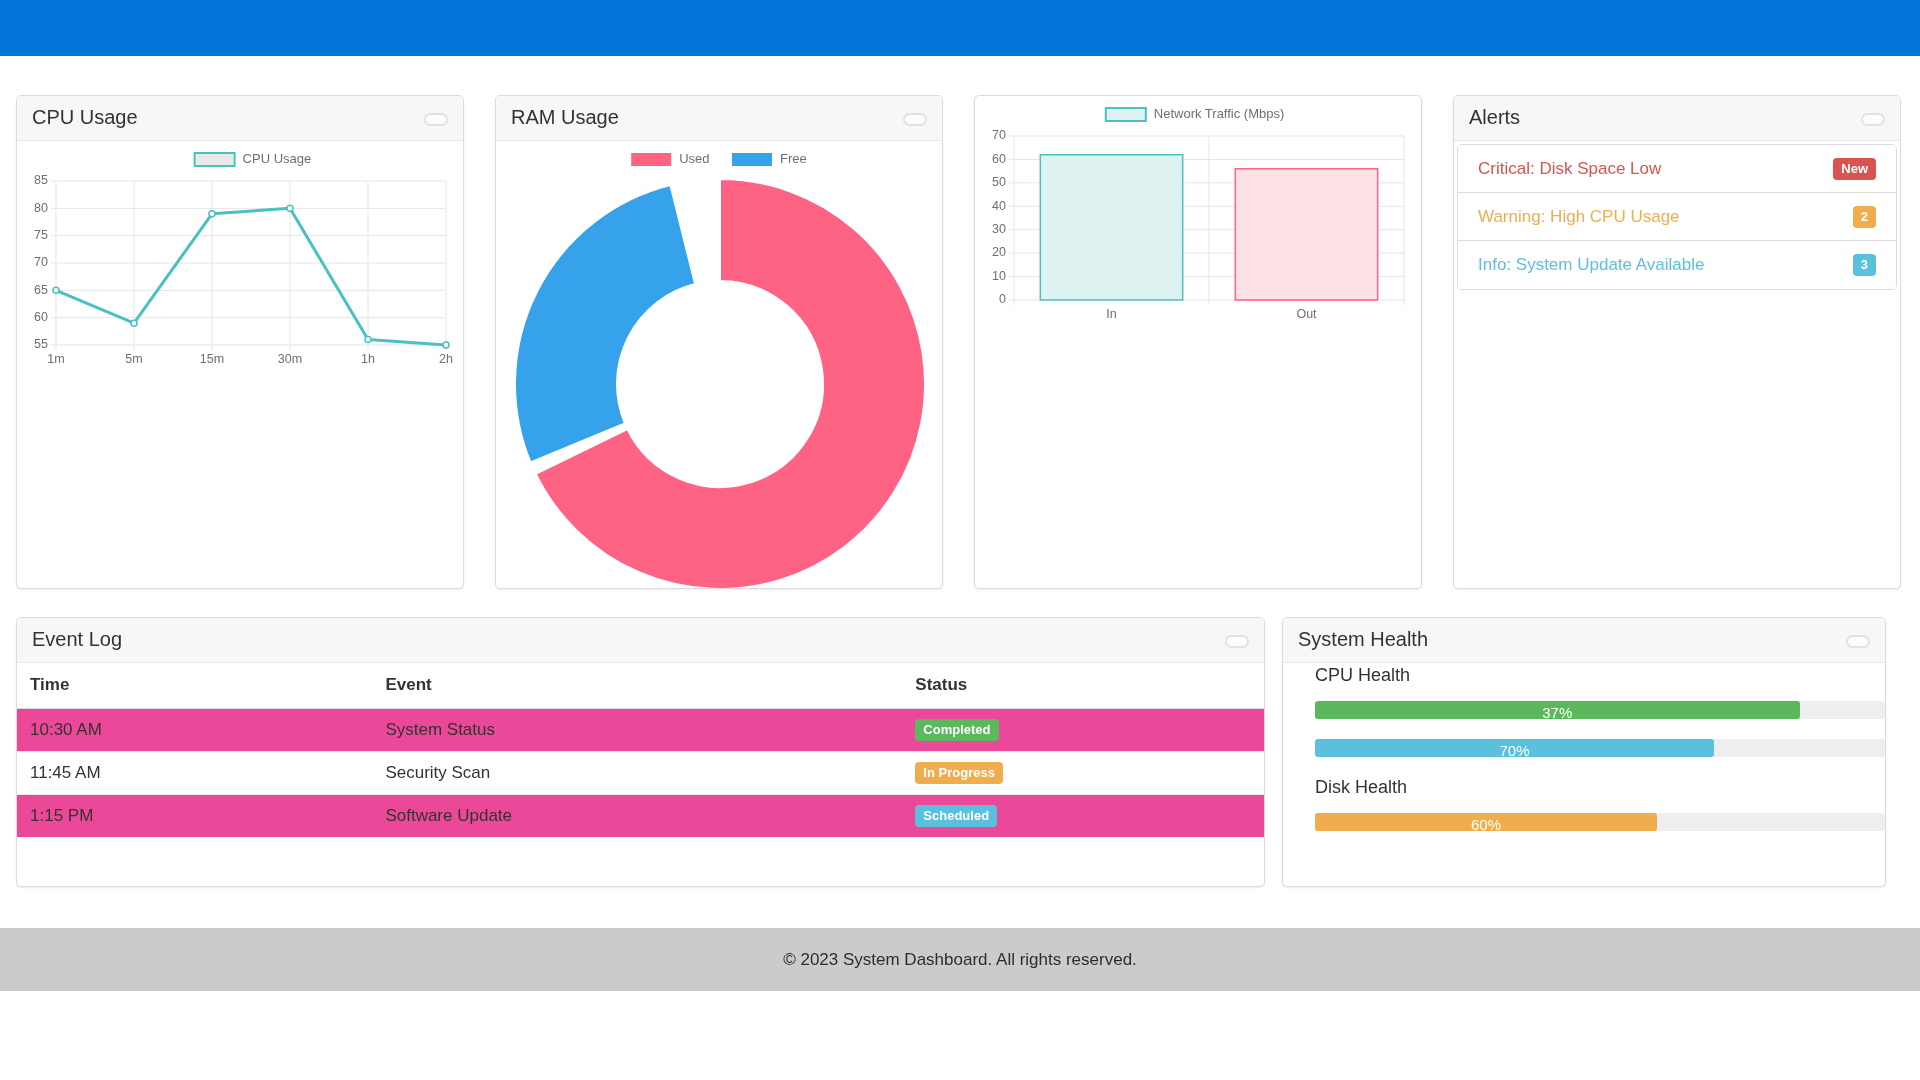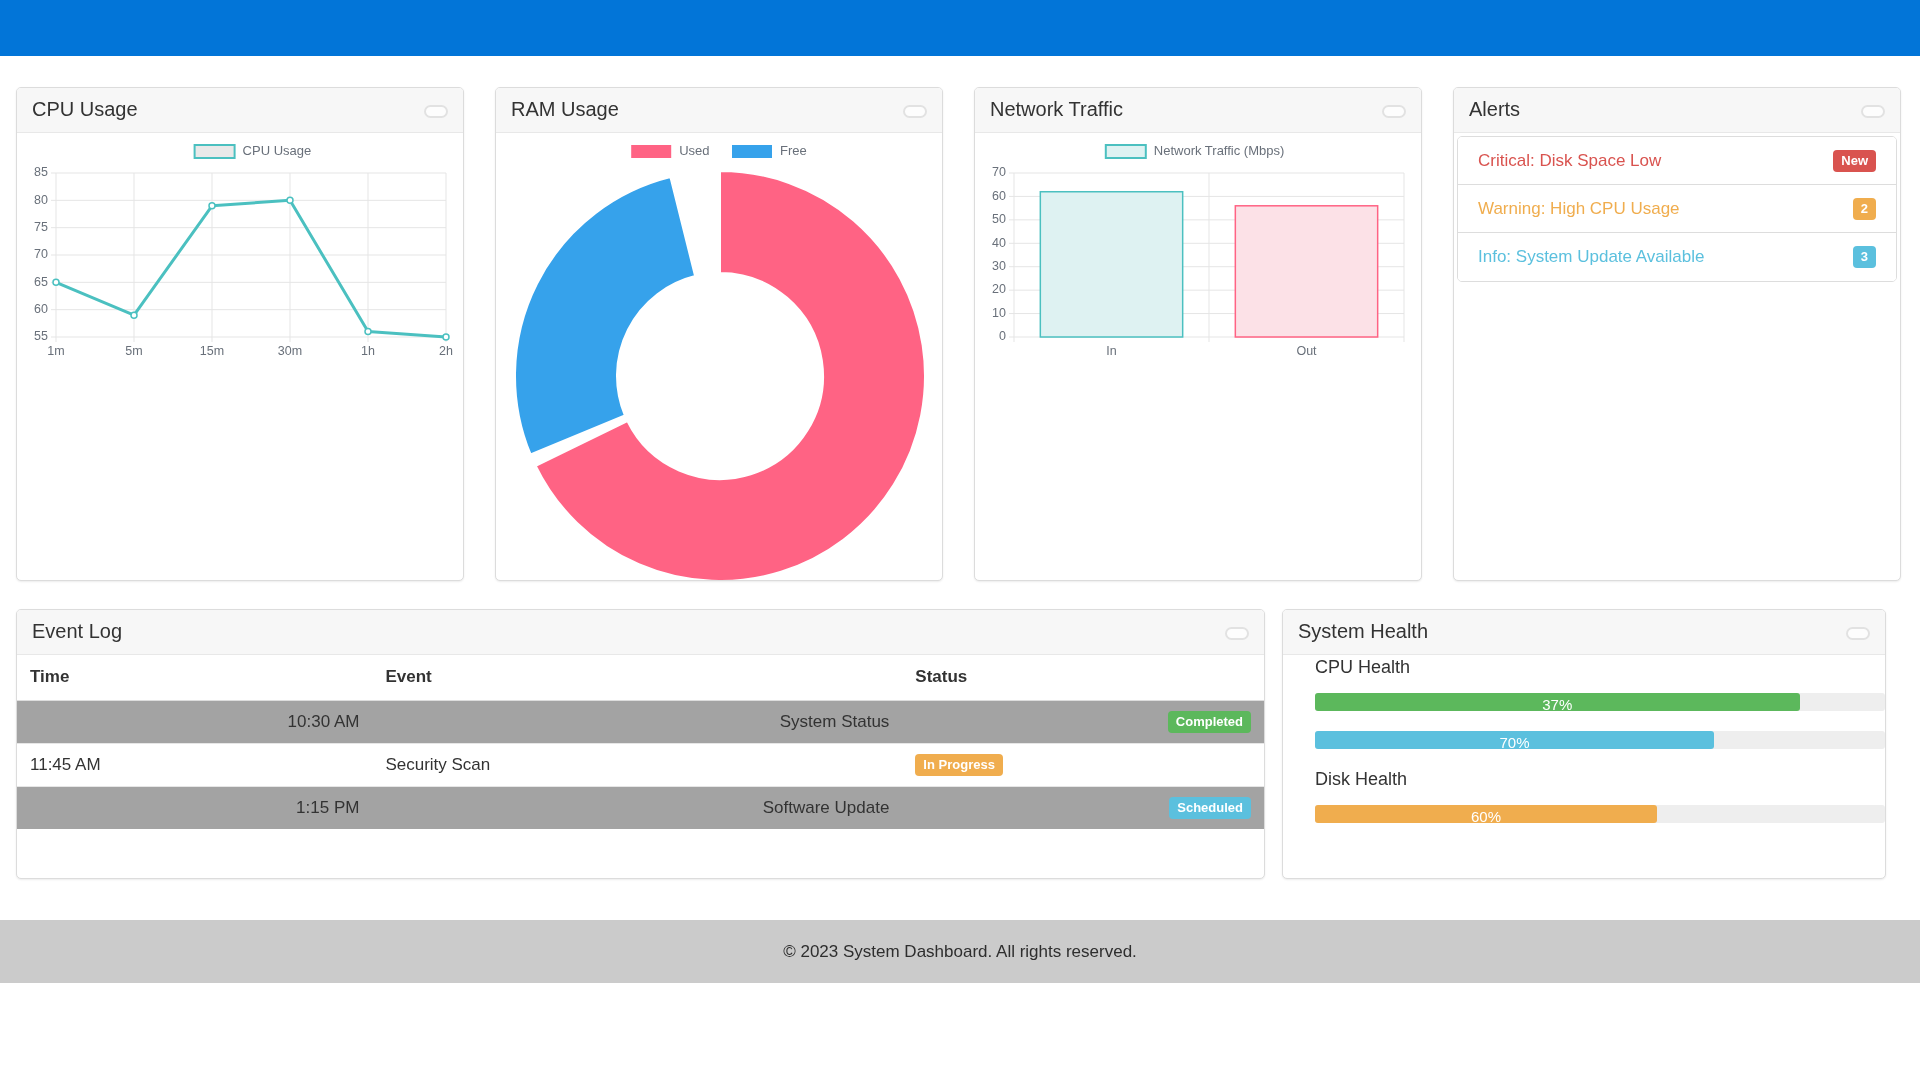--- a/index.html
+++ b/index.html
@@ -1,19 +1,19 @@
 <!DOCTYPE html>
 <html><head>
 <meta charset="utf-8">
 <style>
   * { margin:0; padding:0; box-sizing:border-box; }
   html,body { width:1920px; height:1080px; background:#ffffff;
     font-family:"Liberation Sans", sans-serif; color:#333; }
   .navbar { height:56px; background:#0275d8; }
-  .main { padding:31px 16px 0 16px; }
+  .main { padding:39px 16px 0 16px; }
   .row1 { display:grid; grid-template-columns:repeat(4,448px); gap:31px; }
   .row2 { display:grid; grid-template-columns:1249px 604px; gap:17px; margin-top:28px; }
   .card { background:#fff; border:1px solid #dcdcdc; border-radius:5px;
     box-shadow:0 1px 2px rgba(0,0,0,0.08); overflow:hidden; position:relative; }
   .card.tall { height:494px; }
   .card.short { height:270px; }
   .card-header { background:#f7f7f7; border-bottom:1px solid #e8e8e8;
     padding:10px 15px; font-size:20px; color:#333; position:relative; height:45px; }
   .collapse-btn { position:absolute; right:15px; top:17px; width:24px; height:13px;
     border:2px solid #e2e2e2; border-radius:7px; background:#fdfdfd; cursor:pointer; }
@@ -27,21 +27,21 @@
   .alert-item:last-child { border-bottom:none; }
   .badge { color:#fff; font-size:13px; font-weight:bold; padding:4px 8px;
     border-radius:4px; display:inline-block; line-height:14px; }
 
   
   table.event-table { width:100%; border-collapse:collapse; font-size:17px; }
   table.event-table th { text-align:left; font-weight:bold; padding:12px 13px;
     border-bottom:1px solid #ddd; height:45px; }
   table.event-table td { padding:10px 13px; height:43px; }
   table.event-table tbody tr { border-top:1px solid #e6e6e6; }
-  table.event-table tbody tr.striped { background:#a3a3a3;text-align:right; }
+  table.event-table tbody tr.striped { background:#ec4899; }
 
   
   .health-body { padding:2px 0 0 0; }
   .metric { margin-bottom:20px;margin-left:32px; }
   .metric-label { display:block; font-size:18px; color:#333; margin-bottom:15px; }
   .track { width:100%; height:18px; background:#eee; border-radius:3px; position:relative; }
   .fill { height:18px; border-radius:3px; position:relative; }
   .pct { position:absolute; left:0; right:0; top:3px; text-align:center;
     color:#fff; font-size:15px; line-height:18px; }
 
@@ -113,24 +113,20 @@
             <text x="183.2" y="19" fill="#69707a" font-size="13" dominant-baseline="middle">Used</text>
             <rect x="236" y="12" width="40" height="13" fill="#36a2eb" stroke="none" stroke-width="2"></rect>
             <text x="284" y="19" fill="#69707a" font-size="13" dominant-baseline="middle">Free</text>
             <path d="M224,38 A205 205 0 1 1 39.74722050867081,332.86608509176097 L131.42421323118583,288.15222811927504 A103 103 0 1 0 224,140 Z" fill="#ff6384" stroke="#ffffff" stroke-width="2"></path>
             <path d="M34.60469583518619,321.45010363484334 A205 205 0 0 1 174.4060114020681,44.08937611342071 L199.08204475323421,143.05954019357236 A103 103 0 0 0 128.84040815133744,282.4163935336042 Z" fill="#36a2eb" stroke="#ffffff" stroke-width="2"></path>
           </svg>
       </div>
     </div>
 
     <div class="card tall">
-      <div class="card-header">
-        <span>Network Traffic</span>
-        <span class="collapse-btn"></span>
-      </div>
       <div class="card-body">
         <svg id="net-svg" width="428" height="235" style="display:block;margin:8px auto 0 auto">
             <rect x="121.8" y="4" width="40" height="13" fill="#def2f2" stroke="#4bc0c0" stroke-width="2"></rect>
             <text x="169.8" y="11" fill="#69707a" font-size="13" dominant-baseline="middle">Network Traffic (Mbps)</text>
             <line x1="25" y1="196" x2="420" y2="196" stroke="#e5e5e5" stroke-width="1"></line>
             <text x="22" y="196" fill="#69707a" font-size="12.5" text-anchor="end" dominant-baseline="middle">0</text>
             <line x1="25" y1="172.57142857142858" x2="420" y2="172.57142857142858" stroke="#e5e5e5" stroke-width="1"></line>
             <text x="22" y="172.57142857142858" fill="#69707a" font-size="12.5" text-anchor="end" dominant-baseline="middle">10</text>
             <line x1="25" y1="149.14285714285714" x2="420" y2="149.14285714285714" stroke="#e5e5e5" stroke-width="1"></line>
             <text x="22" y="149.14285714285714" fill="#69707a" font-size="12.5" text-anchor="end" dominant-baseline="middle">20</text>

